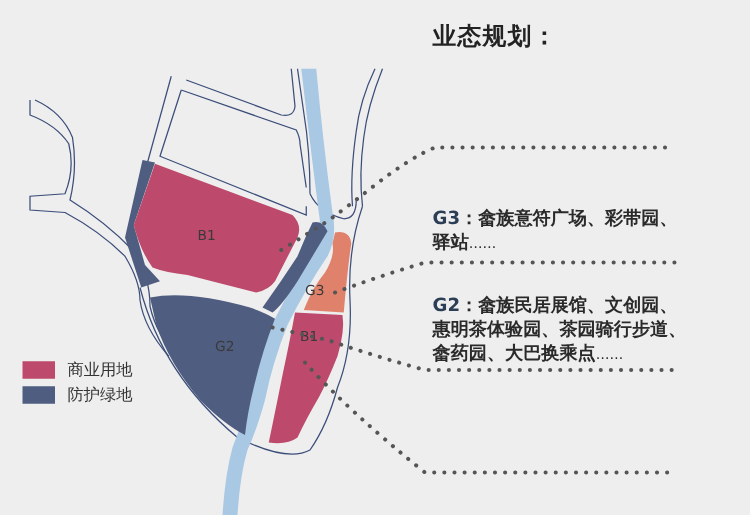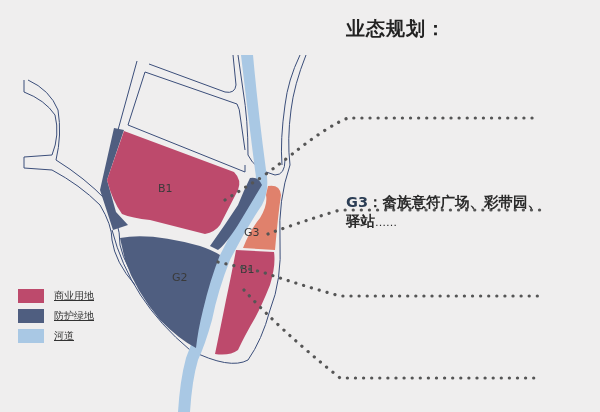--- a/index.html
+++ b/index.html
@@ -50,23 +50,22 @@
       display: flex;
       align-items: center;
       height: 20px;
     }
     .swatch {
       width: 26px;
       height: 14px;
       margin-right: 10px;
     }
     .legend-label {
-      font-size: 10px;
+      font-size: 13px;
       color: #333;
-      text-decoration: underline;
     }
     .map-label {
       font-size: 11px;
       fill: #3a3a3a;
       font-family: "DejaVu Sans", sans-serif;
     }
   </style>
 </head>
 <body>
 
@@ -116,35 +115,36 @@
       <path d="M225 200 L262 177 Q285 160 300 148 Q330 125 348 118 L540 118"></path>
       <path d="M268 234 Q300 222 340 210 L540 210"></path>
       <path d="M218 262 L262 272 Q300 285 340 296 L540 296"></path>
       <path d="M244 290 Q280 330 340 378 L540 378"></path>
     </g>
   </svg>
 
   <div class="title">业态规划：</div>
 
 
-  <div class="block" style="left:346px; top:166px;margin-top:27px;">
+  <div class="block" style="left:346px; top:166px;">
     <span class="code">G3</span><span>：</span><span>畲族意符广场、彩带园、</span><br>
     <span>驿站</span><span class="ellipsis">……</span>
   </div>
 
+  <div class="block" style="left:346px; top:236px;">
+    <span class="code">G2</span><span>：</span><span>畲族民居展馆、文创园、</span><br>
+    <span>惠明茶体验园、茶园骑行步道、</span><br>
+    <span>畲药园、大巴换乘点</span><span class="ellipsis">……</span>
+  </div>
 
 
   <div class="legend">
     <div class="legend-item">
       <div class="swatch" style="background:#bd4a6c"></div>
       <span class="legend-label">商业用地</span>
     </div>
     <div class="legend-item">
       <div class="swatch" style="background:#4f5e80"></div>
       <span class="legend-label">防护绿地</span>
     </div>
-    <div class="legend-item">
-      <div class="swatch" style="background:#a9c8e4"></div>
-      <span class="legend-label">河道</span>
-    </div>
   </div>
 
 </div>
 
 </body></html>

